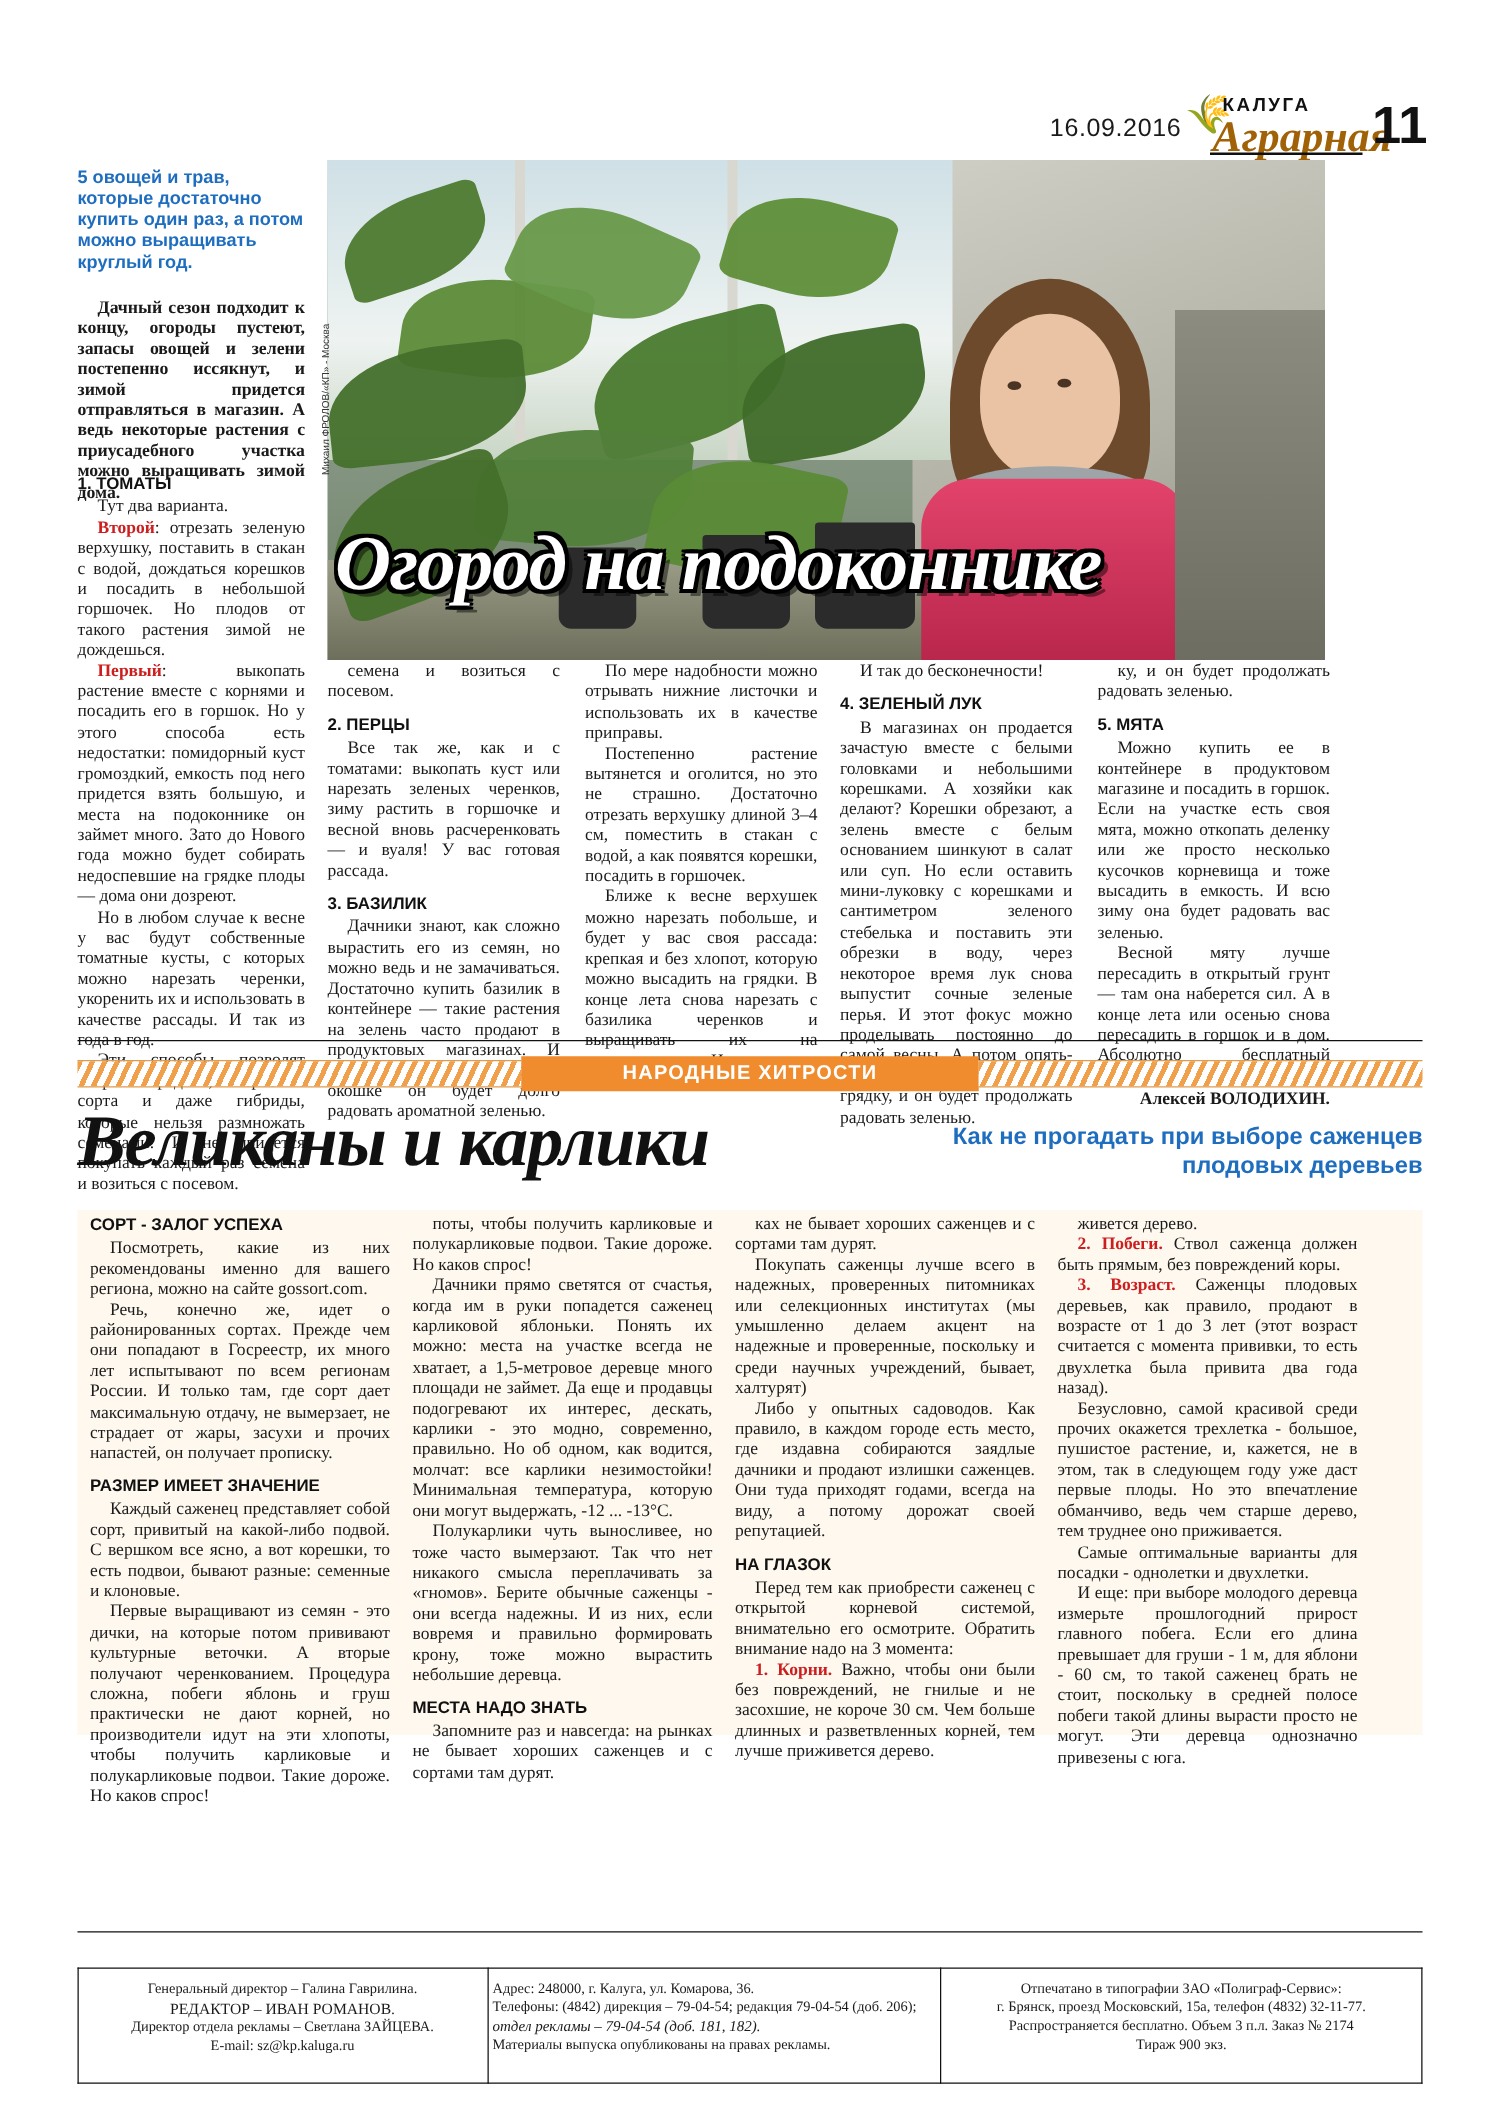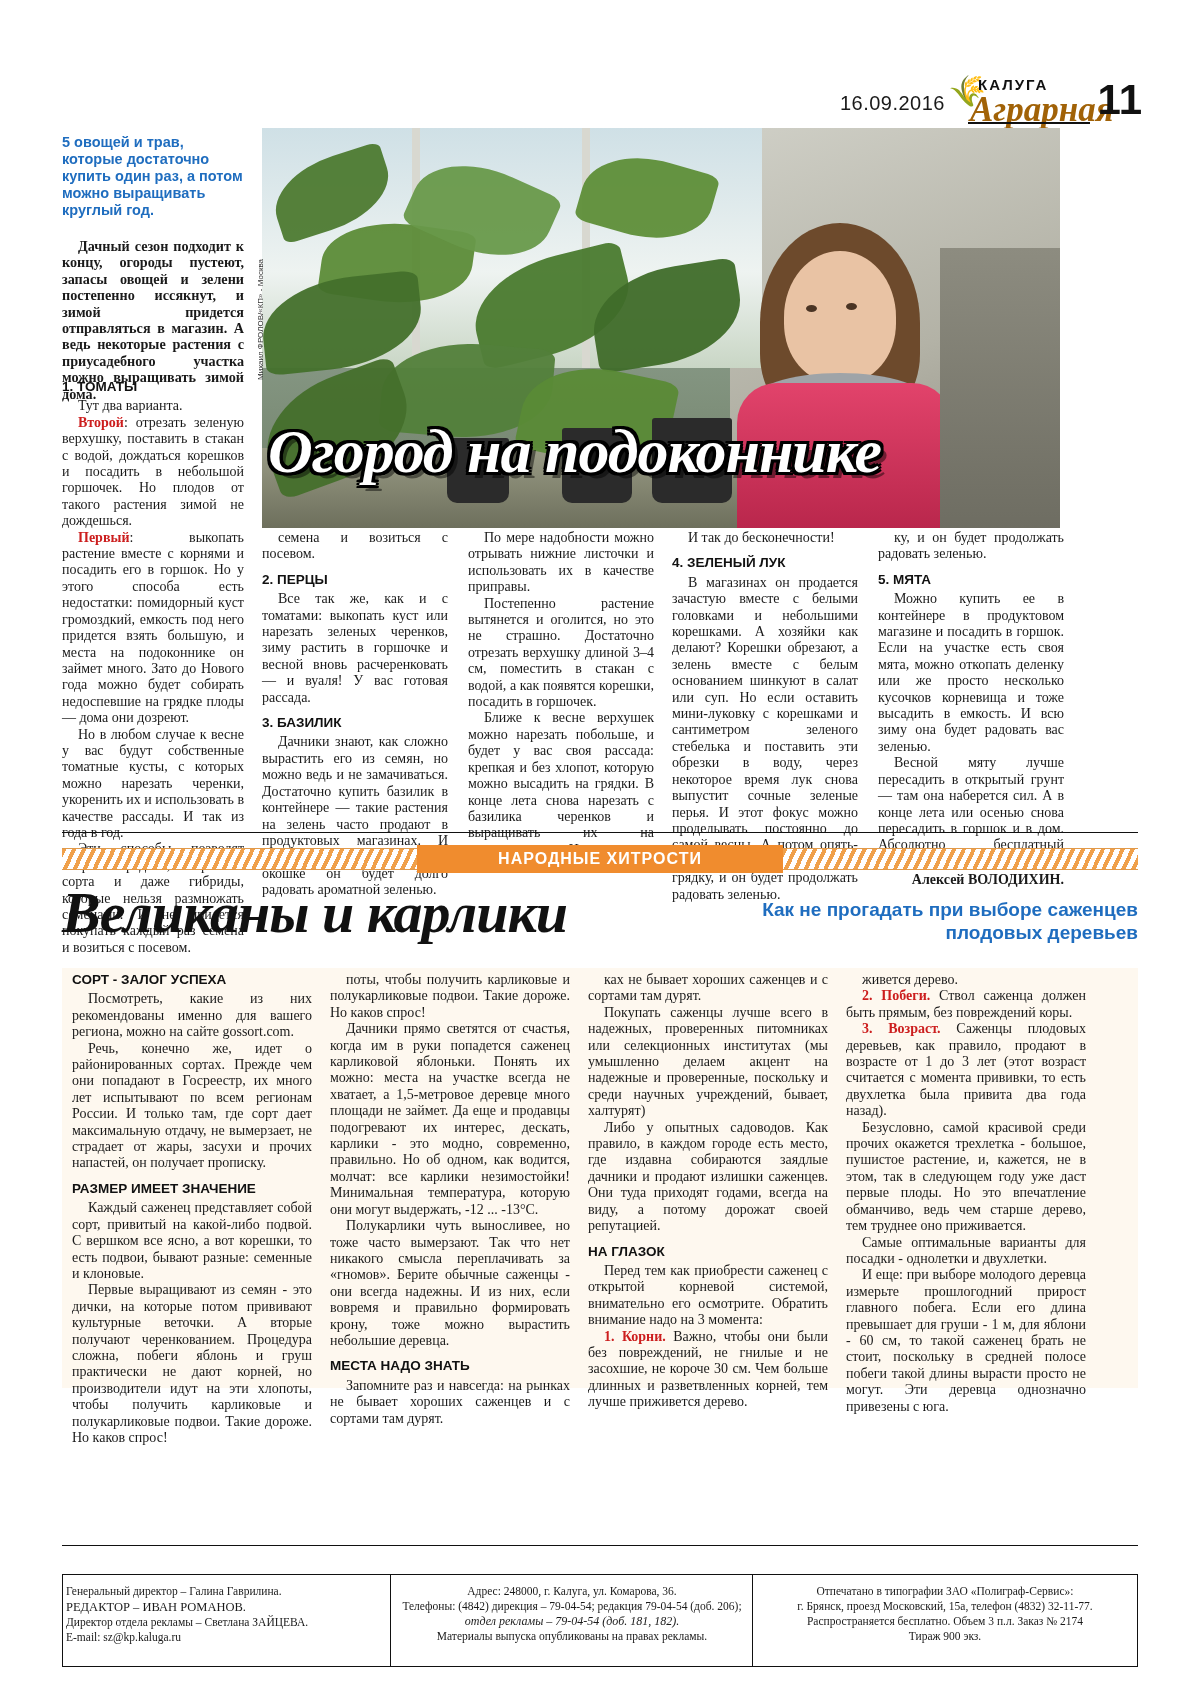--- a/index.html
+++ b/index.html
@@ -320,28 +320,28 @@
 
   <div class="foot-rule" style="top:1545px;"></div>
 
   <div class="box-line" style="left:62px;top:1574px;width:1076px;height:1px;"></div>
   <div class="box-line" style="left:62px;top:1666px;width:1076px;height:1px;"></div>
   <div class="box-line" style="left:62px;top:1574px;width:1px;height:93px;"></div>
   <div class="box-line" style="left:1137px;top:1574px;width:1px;height:93px;"></div>
   <div class="box-line" style="left:390px;top:1574px;width:1px;height:93px;"></div>
   <div class="box-line" style="left:752px;top:1574px;width:1px;height:93px;"></div>
 
-  <div style="position:absolute;left:66px;top:1584px;width:320px;text-align:left;">
+  <div style="position:absolute;left:66px;top:1584px;width:320px;text-align:center;">
     <div style="font-size:11.5px;line-height:15px;">Генеральный директор – Галина Гаврилина.</div>
     <div style="font-size:12.5px;line-height:16px;font-weight:normal;">РЕДАКТОР – ИВАН РОМАНОВ.</div>
     <div style="font-size:11.5px;line-height:15px;">Директор отдела рекламы – Светлана ЗАЙЦЕВА.</div>
     <div style="font-size:11.5px;line-height:15px;">E-mail: sz@kp.kaluga.ru</div>
   </div>
 
-  <div style="position:absolute;left:394px;top:1584px;width:356px;text-align:center;">
+  <div style="position:absolute;left:394px;top:1584px;width:356px;">
     <div style="font-size:11.5px;line-height:15px;">Адрес: 248000, г. Калуга, ул. Комарова, 36.</div>
     <div style="font-size:11.5px;line-height:15px;">Телефоны: (4842) дирекция – 79-04-54; редакция  79-04-54 (доб. 206);</div>
     <div style="font-size:12px;line-height:15px;font-style:italic;">отдел рекламы – 79-04-54 (доб. 181, 182).</div>
     <div style="font-size:11.5px;line-height:15px;">Материалы выпуска опубликованы на правах рекламы.</div>
   </div>
 
   <div style="position:absolute;left:756px;top:1584px;width:378px;text-align:center;">
     <div style="font-size:11.5px;line-height:15px;">Отпечатано в типографии ЗАО «Полиграф-Сервис»:</div>
     <div style="font-size:11.5px;line-height:15px;">г. Брянск, проезд Московский, 15а, телефон (4832) 32-11-77.</div>
     <div style="font-size:11.5px;line-height:15px;">Распространяется бесплатно. Объем 3 п.л. Заказ № 2174</div>

